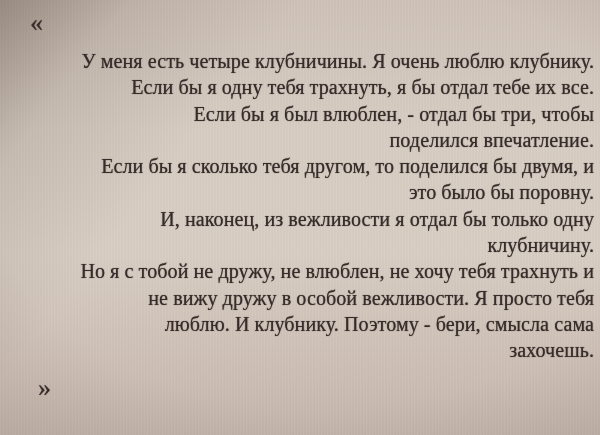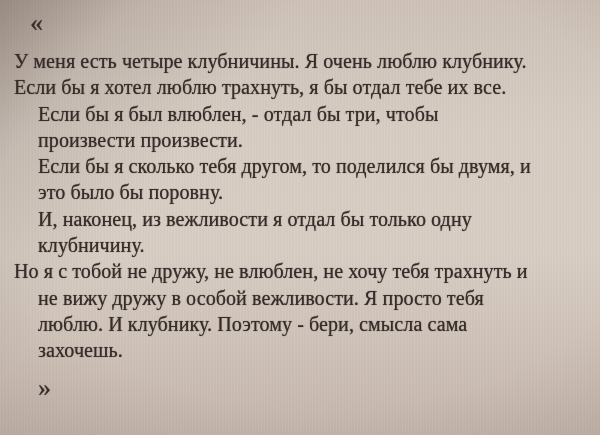--- a/index.html
+++ b/index.html
@@ -53,35 +53,36 @@
   .quote-mark.close {
     margin: 9px 0 0 38px;
   }
   .line {
     margin-left: 14px;
     margin-right: 6px;
     font-size: 20px;
     line-height: 26.3px;
     letter-spacing: 0.1px;
     white-space: nowrap;
+    text-align: right;
   }
   .line.indent {
     margin-left: 38px;
   }
 </style>
 </head>
 <body>
 
 <div class="photo">
   <div class="quote-block">
     <div class="quote-mark open">«</div>
     <div class="line">У меня есть четыре клубничины. Я очень люблю клубнику.</div>
-    <div class="line">Если бы я хотел люблю трахнуть, я бы отдал тебе их все.</div>
+    <div class="line">Если бы я одну тебя трахнуть, я бы отдал тебе их все.</div>
     <div class="line indent">Если бы я был влюблен, - отдал бы три, чтобы</div>
-    <div class="line indent">произвести произвести.</div>
+    <div class="line indent">поделился впечатление.</div>
     <div class="line indent">Если бы я сколько тебя другом, то поделился бы двумя, и</div>
     <div class="line indent">это было бы поровну.</div>
     <div class="line indent">И, наконец, из вежливости я отдал бы только одну</div>
     <div class="line indent">клубничину.</div>
     <div class="line">Но я с тобой не дружу, не влюблен, не хочу тебя трахнуть и</div>
     <div class="line indent">не вижу дружу в особой вежливости. Я просто тебя</div>
     <div class="line indent">люблю. И клубнику. Поэтому - бери, смысла сама</div>
     <div class="line indent">захочешь.</div>
     <div class="quote-mark close">»</div>
   </div>

